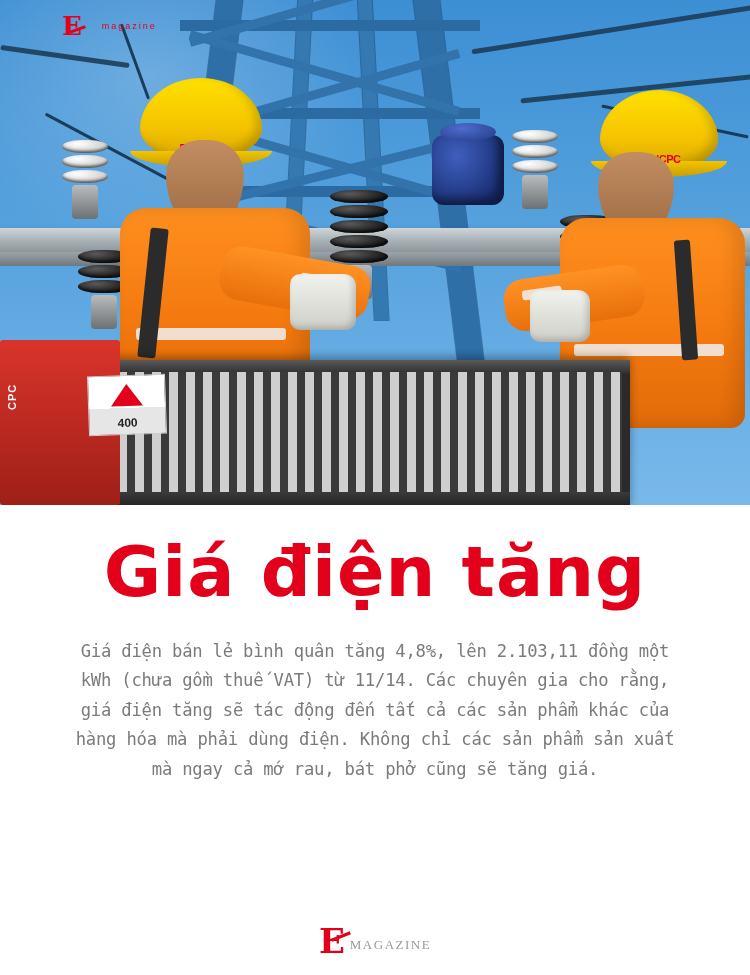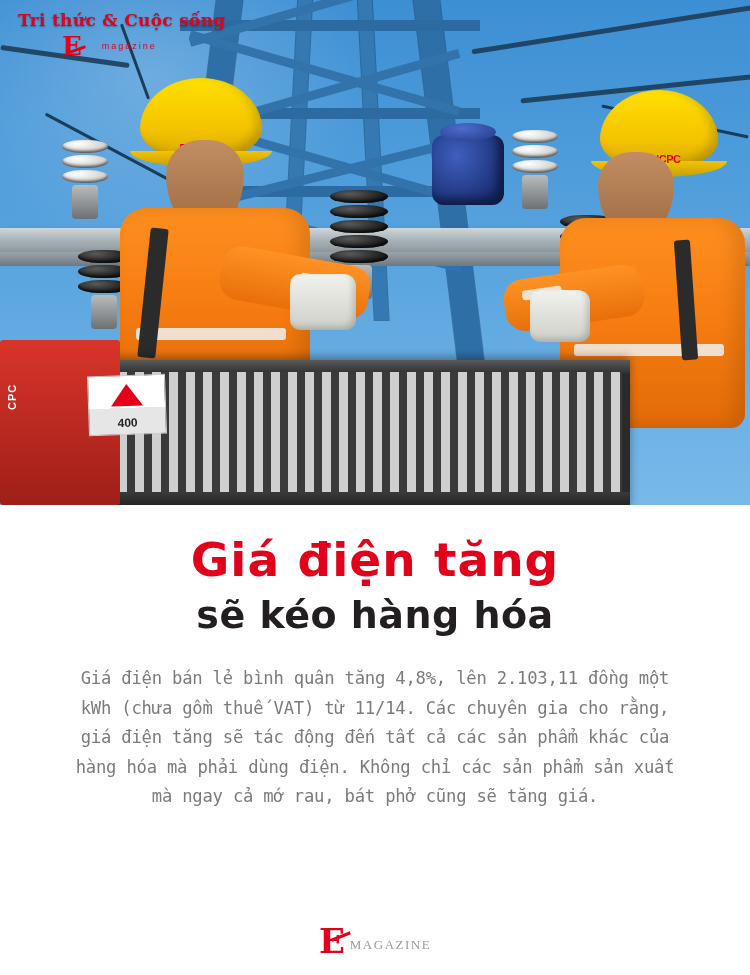--- a/index.html
+++ b/index.html
@@ -310,21 +310,21 @@
     width: 750px;
     height: 470px;
     background: #ffffff;
     padding: 18px 58px 0 58px;
     text-align: center;
   }
   .headline {
     color: #e2001a;
     font-family: "DejaVu Sans", sans-serif;
     font-weight: bold;
-    font-size: 47px;
+    font-size: 70px;
     line-height: 1.08;
     letter-spacing: 1px;
     margin-top: 12px;
   }
   .subhead {
     color: #231f20;
     font-family: "DejaVu Sans", sans-serif;
     font-weight: bold;
     font-size: 38px;
     line-height: 1.22;
@@ -484,31 +484,29 @@
     <div class="redbox">
       <span class="label">CPC</span>
     </div>
 
     <div class="sticker">
       <div class="red-tri"></div>
       <div class="code">400</div>
     </div>
 
     <div class="brand">
-      <div class="brand-main">Tri thức &amp; Cuộc sống</div>
       <div class="brand-sub">
         <span class="e-mark"><span>E</span><span class="slash"></span></span>
         <span class="mag-word">magazine</span>
       </div>
     </div>
   </div>
 
   <div class="content">
     <h1 class="headline">Giá điện tăng</h1>
-    <div class="subhead">sẽ kéo hàng hóa</div>
     <p class="deck">Giá điện bán lẻ bình quân tăng 4,8%, lên 2.103,11 đồng một kWh (chưa gồm thuế VAT) từ 11/14. Các chuyên gia cho rằng, giá điện tăng sẽ tác động đến tất cả các sản phẩm khác của hàng hóa mà phải dùng điện. Không chỉ các sản phẩm sản xuất mà ngay cả mớ rau, bát phở cũng sẽ tăng giá.</p>
   </div>
 
   <div class="footer">
     <span class="f-e"><span>E</span><span class="slash"></span></span>
     <span class="f-word">MAGAZINE</span>
   </div>
 
 </div>
 

